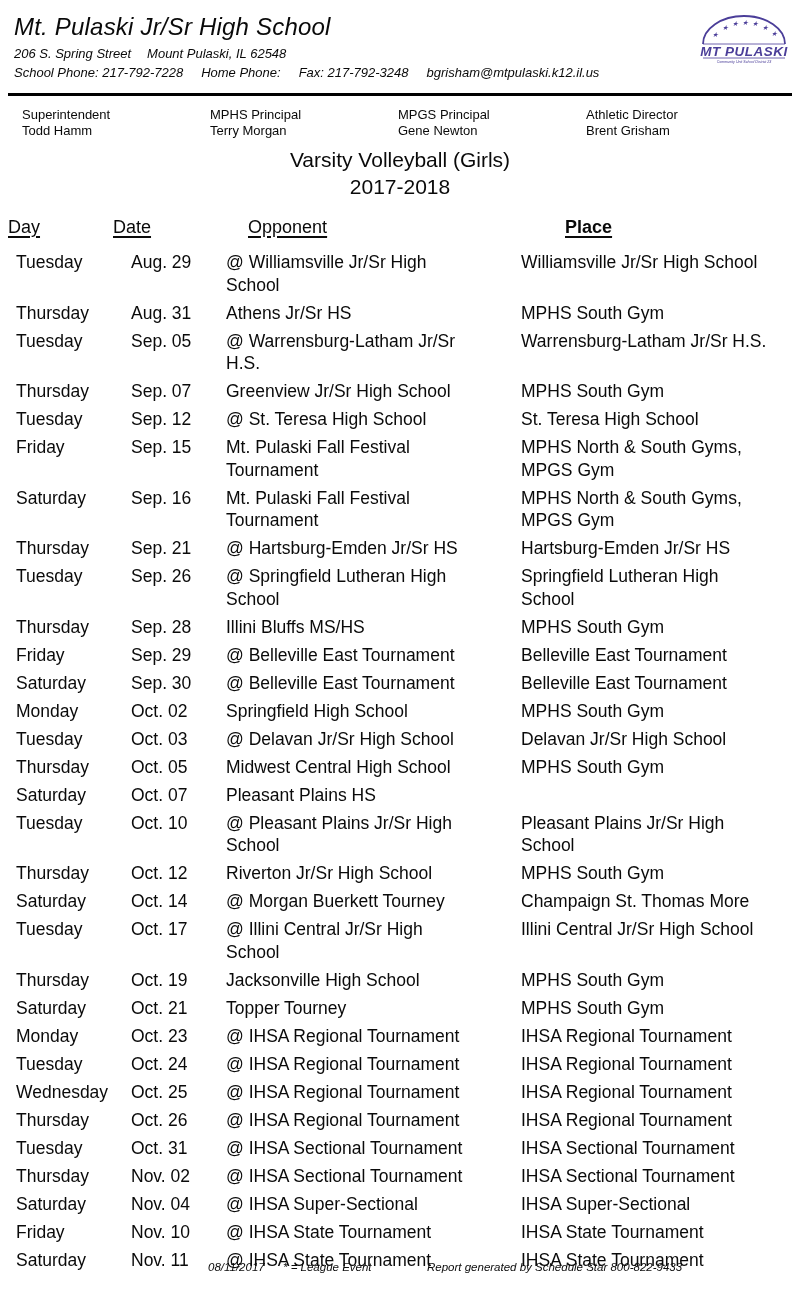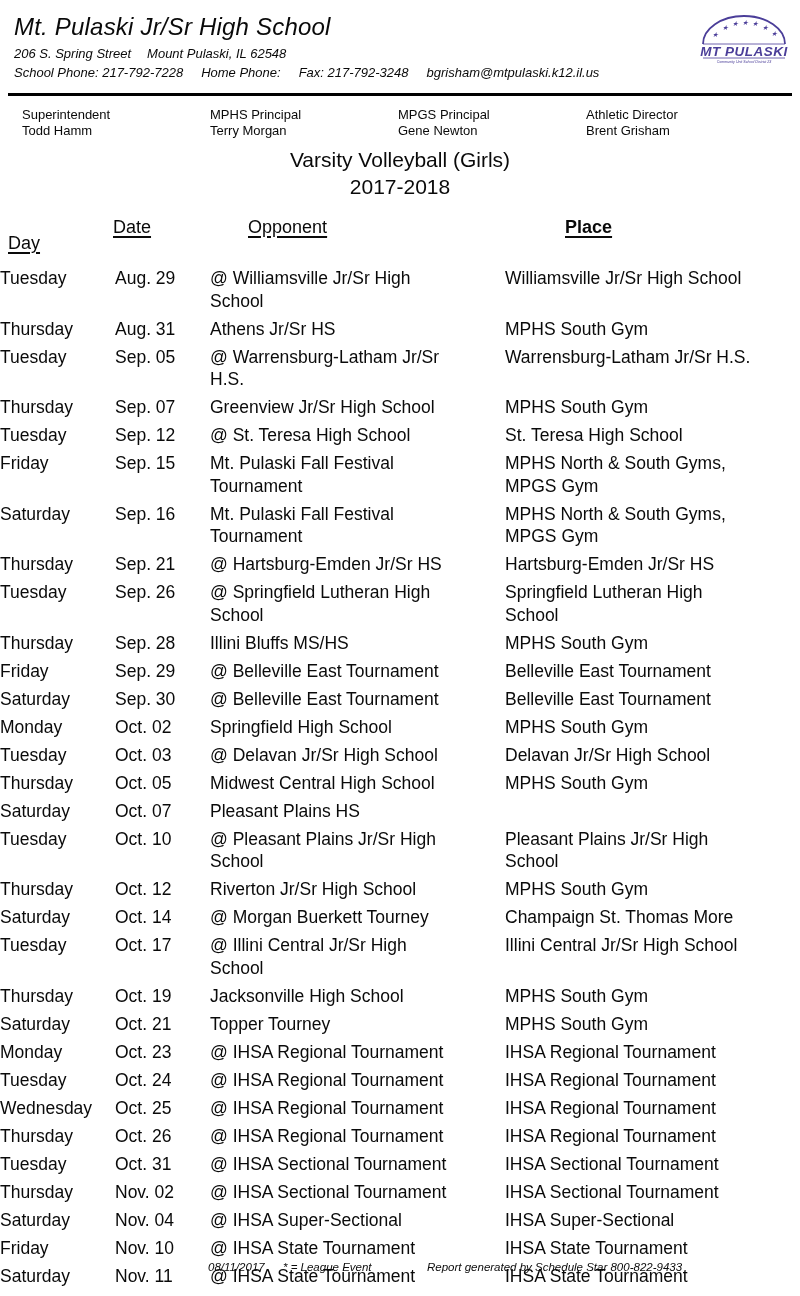--- a/index.html
+++ b/index.html
@@ -34,29 +34,29 @@
   
   .doc-title { text-align:center; margin-top:7px; font-size:21px; line-height:27px; }
 
   
   .thead { display:flex; padding-left:8px; margin-top:15px; font-size:18px; line-height:24px; }
   .thead span {
     text-decoration:underline;
     text-decoration-thickness:1.5px;
     text-underline-offset:3px;
   }
-  .th-day   { width:105px;margin-top:16px; }
+  .th-day   { width:105px; }
   .th-date  { width:105px; }
   .th-opp   { width:295px; padding-left:30px; }
   .th-place { padding-left:52px; }
   .thead .th-opp, .thead .th-place { text-decoration:underline; }
   .th-wrap-opp   { width:295px; }
   .th-wrap-place { flex:1;font-weight:bold; }
 
-  .rows { margin-top:12px; padding-left:0; }
+  .rows { margin-top:12px; padding-left:16px; }
   .row { display:flex; margin-bottom:5.5px; }
   .cell { font-size:17.5px; line-height:22.5px; white-space:pre-line; }
   .c-day   { width:115px; }
   .c-date  { width:95px; }
   .c-opp   { width:295px; padding-right:14px; }
   .c-place { flex:1; padding-right:6px; }
 
   
   .footer { position:absolute; left:0; top:1260px; width:800px; height:20px; font-size:11.5px; line-height:14px;font-style:italic; }
   .f-date   { position:absolute; left:208px; }

